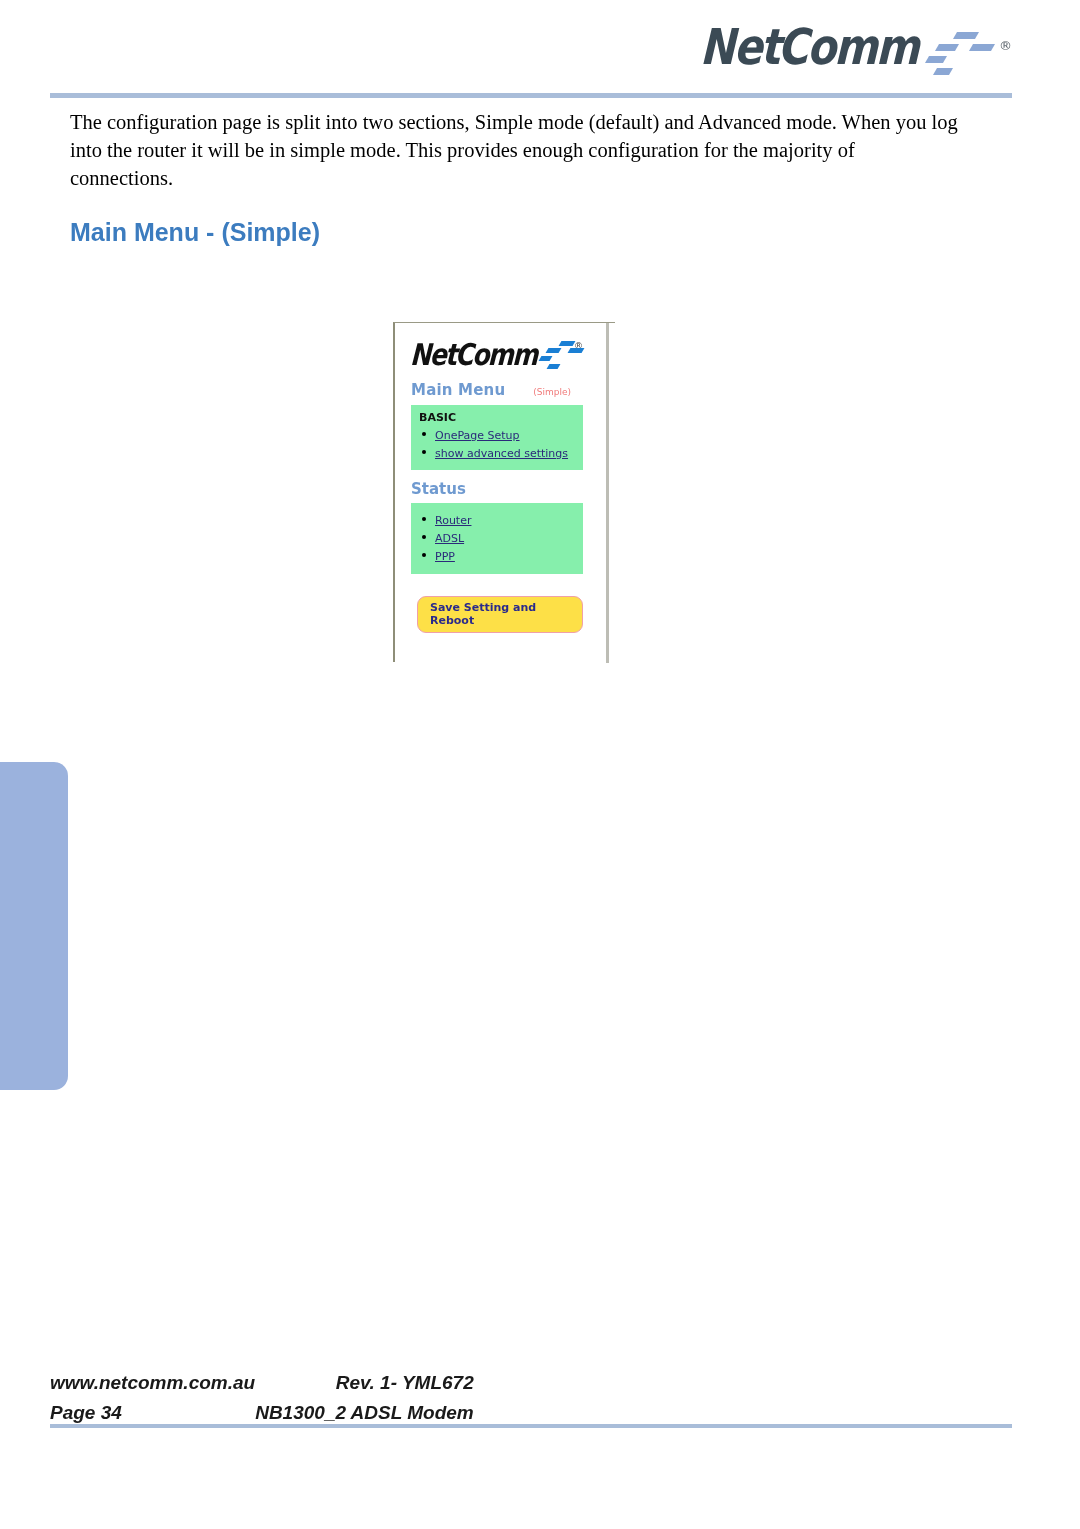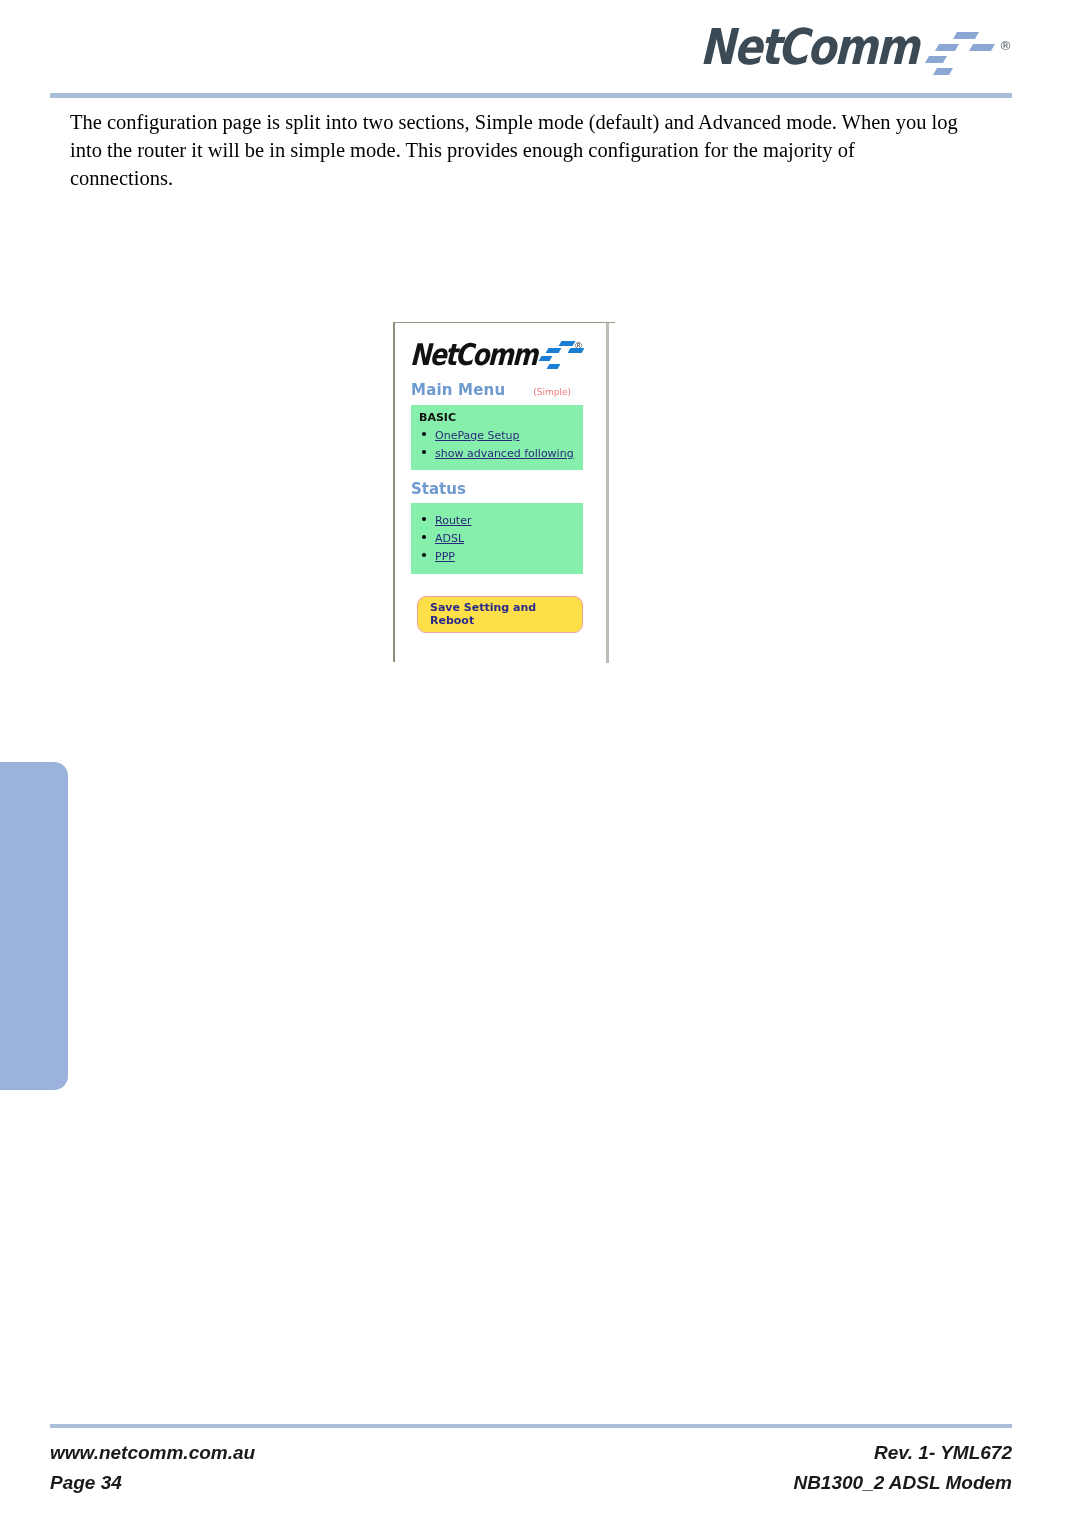--- a/index.html
+++ b/index.html
@@ -287,24 +287,23 @@
     position: absolute;
     left: 50px;
     top: 1424px;
     width: 962px;
     height: 4px;
     background: #a9bdd9;
   }
   .footer {
     position: absolute;
     left: 50px;
-    top: 1438px;
+    top: 1368px;
     width: 962px;
     display: flex;
-    justify-content: space-between;
   }
   .footer-col {
     font-family: "Liberation Sans", sans-serif;
     font-style: italic;
     font-weight: bold;
     font-size: 19px;
     line-height: 30px;
     color: #1a1a1a;
   }
   .footer-right { text-align: right; }
@@ -322,20 +321,21 @@
         <i class="hd-d4"></i>
         <i class="hd-d5"></i>
     </span>
     <span class="logo-reg">®</span>
   </div>
   <div class="rule-top"></div>
 </div>
 
 <div class="content">
   <p class="para">The configuration page is split into two sections, Simple mode (default) and Advanced mode. When you log into the router it will be in simple mode. This provides enough configuration for the majority of connections.</p>
+  <h2 class="section-heading">Main Menu - (Simple)</h2>
 </div>
 
 <div class="screenshot">
   <div class="screenshot-divider"></div>
   <div class="ss-inner">
 
     <div class="ss-logo">
       <span class="ss-wordmark">NetComm</span>
       <span class="ss-dashes">
         <i class="sd1"></i>
@@ -352,21 +352,21 @@
       <span class="ss-mode">(Simple)</span>
     </div>
 
     <div class="ss-block">
       <div class="ss-basic-label">BASIC</div>
       <ul class="ss-list">
         <li>
           <span class="ss-link">OnePage Setup</span>
         </li>
         <li>
-          <span class="ss-link">show advanced following</span>
+          <span class="ss-link">show advanced settings</span>
         </li>
       </ul>
     </div>
 
     <div class="ss-subtitle">Status</div>
 
     <div class="ss-block ss-block-status">
       <ul class="ss-list">
         <li>
           <span class="ss-link">Router</span>

